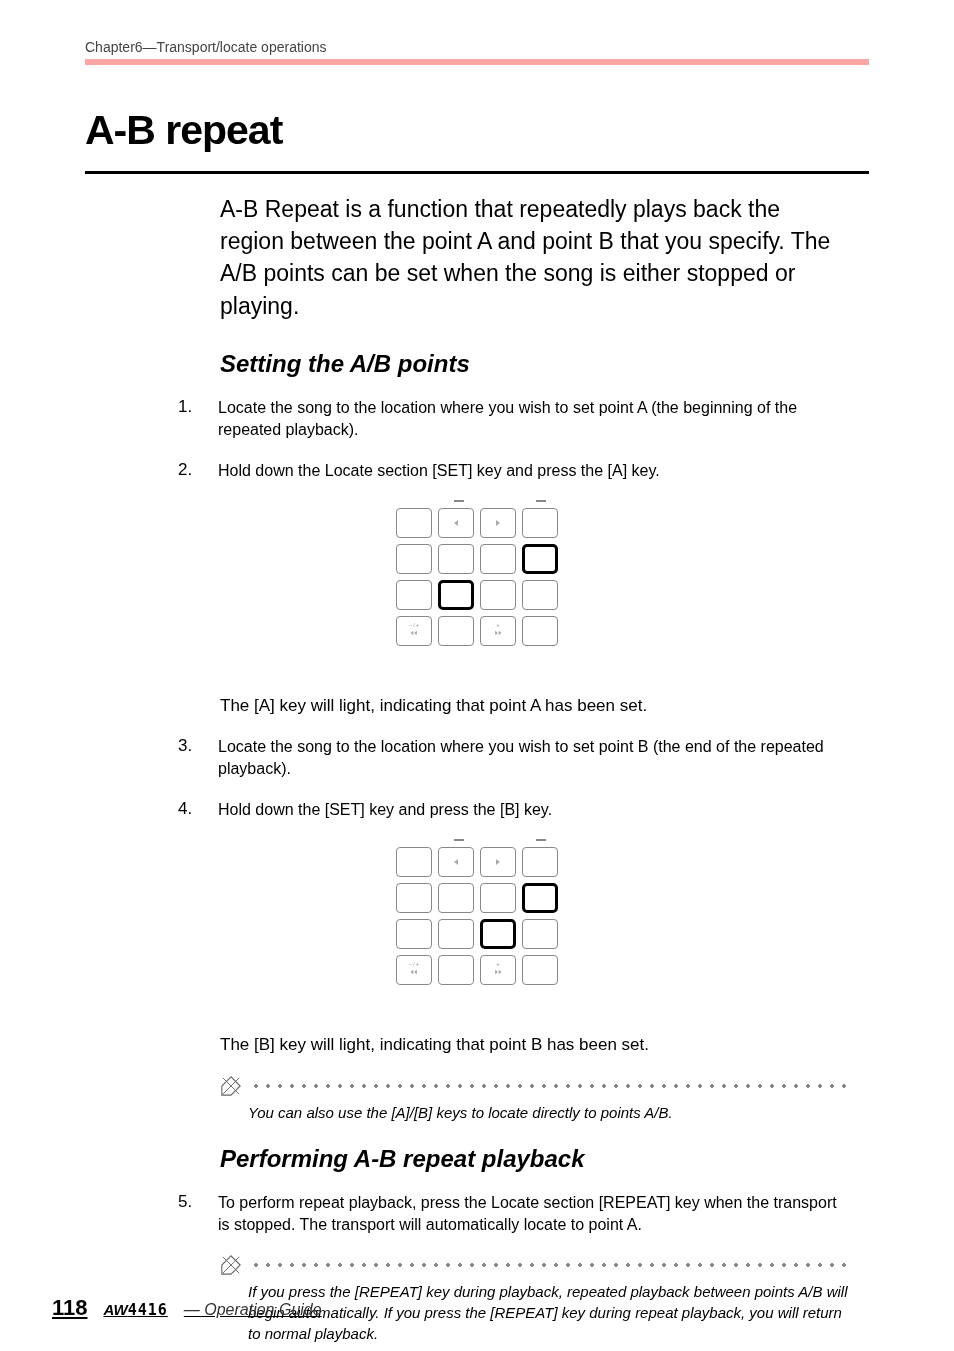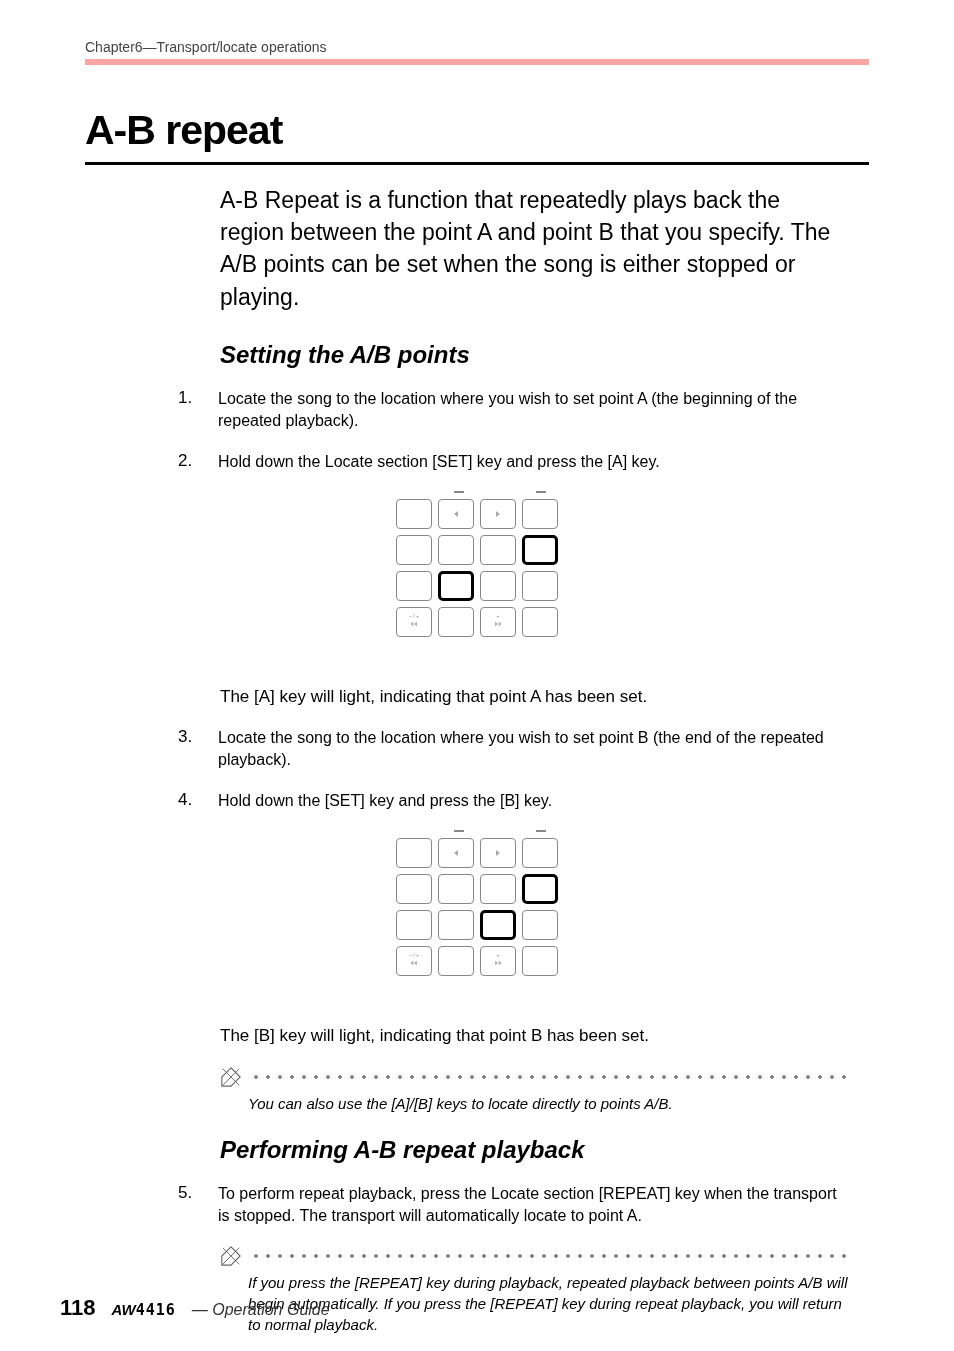--- a/index.html
+++ b/index.html
@@ -23,21 +23,21 @@
       color: #444;
       border-bottom: 6px solid #fca5a5;
       padding-bottom: 4px;
       margin-bottom: 42px;
     }
     .main-title {
       font-size: 41px;
       font-weight: 800;
       letter-spacing: -1px;
       border-bottom: 3px solid #000;
-      padding-bottom: 8px;
+      padding-bottom: 17px;
       margin-bottom: 19px;
     }
     .intro-text {
       font-size: 23px;
       line-height: 1.4;
       margin-left: 135px;
       margin-right: 20px;
       margin-bottom: 28px;
     }
     .sub-heading {
@@ -136,25 +136,26 @@
     }
     .tip-text {
       font-style: italic;
       font-size: 15px;
       line-height: 1.4;
       margin-left: 28px;
     }
     .footer {
       position: absolute;
       bottom: 30px;
-      left: 60px;
+      left: 52px;
       right: 85px;
       display: flex;
       align-items: baseline;
       gap: 16px;
+      text-decoration: underline;
     }
     .page-number {
       font-size: 22px;
       font-weight: 700;
     }
     .product-logo {
       font-family: sans-serif;
       font-size: 15px;
       font-style: italic;
       font-weight: 700;

